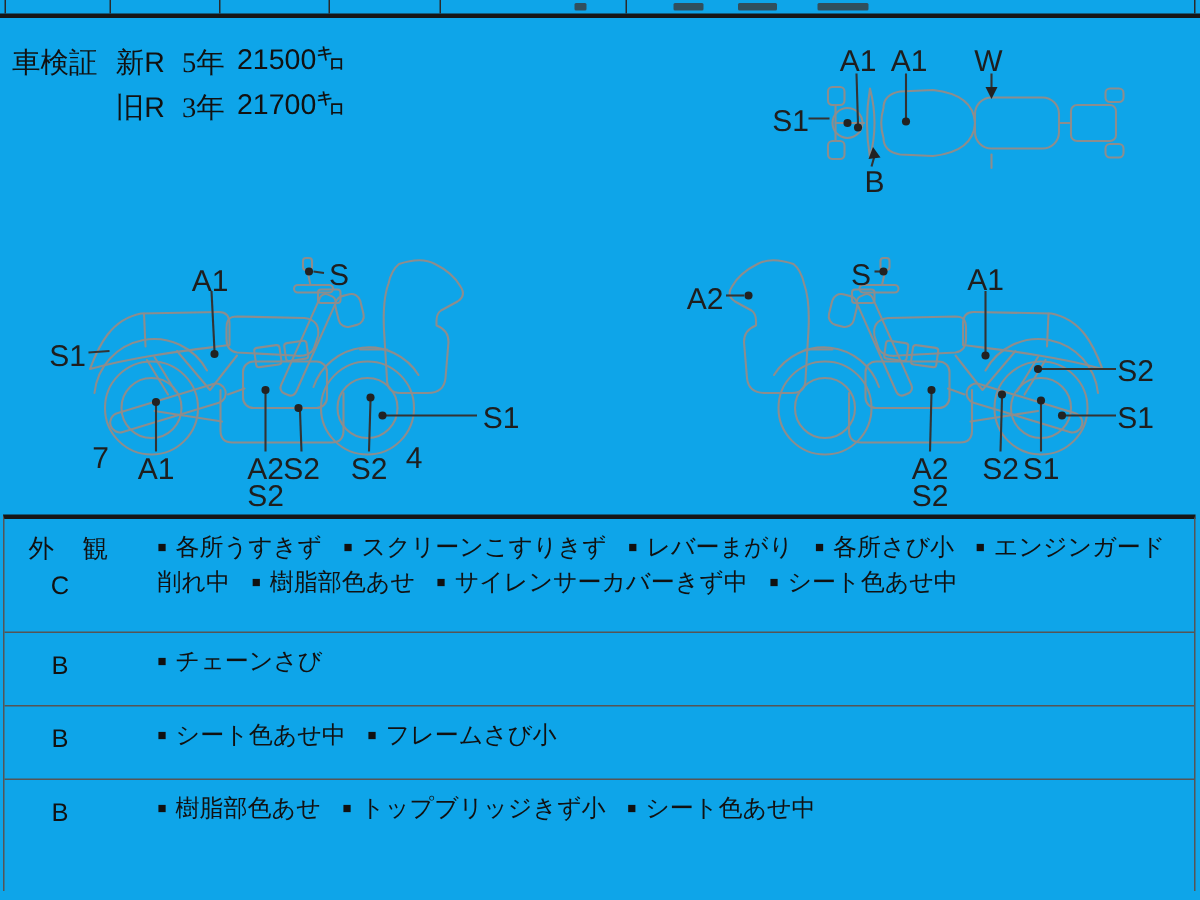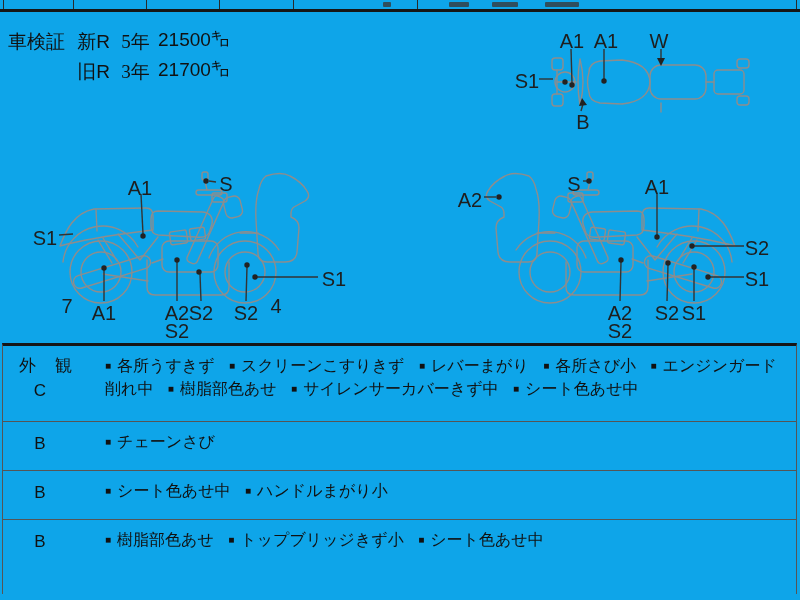--- a/index.html
+++ b/index.html
@@ -241,21 +241,21 @@
         <span class="ci"><span class="bu">■</span><span>チェーンさび</span></span>
       </div>
     </div>
 
     <div class="crow rh-sm">
       <div class="ccat">
         <div class="grade">B</div>
       </div>
       <div class="citems">
         <span class="ci"><span class="bu">■</span><span>シート色あせ中</span></span>
-        <span class="ci"><span class="bu">■</span><span>ハンドルまがり小</span></span>
+        <span class="ci"><span class="bu">■</span><span>フレームさび小</span></span>
       </div>
     </div>
 
     <div class="crow rh-end">
       <div class="ccat">
         <div class="grade">B</div>
       </div>
       <div class="citems">
         <span class="ci"><span class="bu">■</span><span>樹脂部色あせ</span></span>
         <span class="ci"><span class="bu">■</span><span>トップブリッジきず小</span></span>

